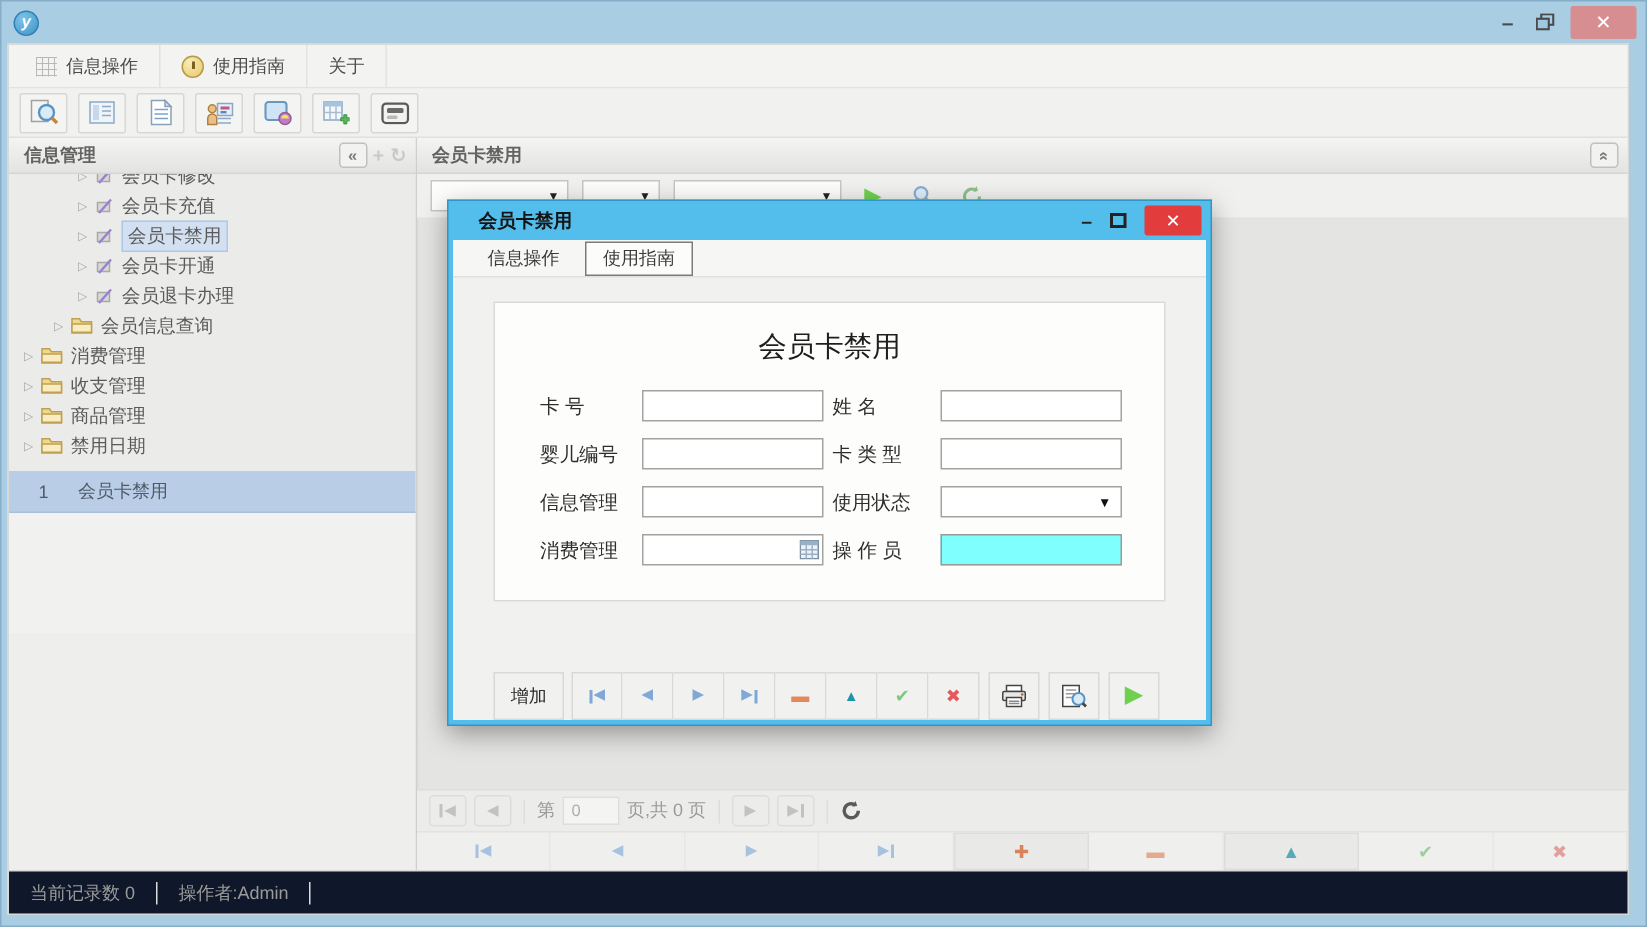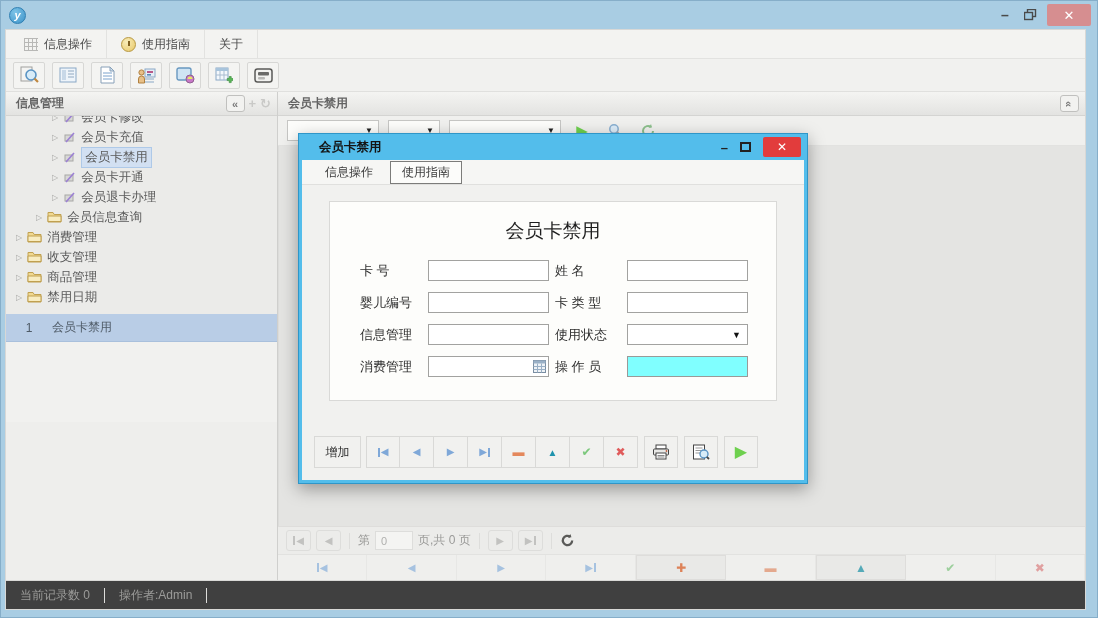--- a/index.html
+++ b/index.html
@@ -77,21 +77,21 @@
   .nav-gl { display:flex; align-items:center; gap:1px; font-size:10px; line-height:1; }
   .nav-gl .bar { width:2px; height:9px; background:currentColor; }
 
   
   .bottom-bar { height:26px; flex:0 0 26px; background:#efefed; border-top:1px solid #e2e2e0; display:flex; }
   .seg { flex:1; display:flex; align-items:center; justify-content:center; border-right:1px solid #e7e7e5; font-size:12px; }
   .seg.raised { background:#e9e9e7; border:1px solid #dedddb; }
   .c-blue{color:#a6c2e0}.c-orange{color:#dd8258}.c-orange2{color:#e4a98e}.c-teal{color:#55aab8}.c-green{color:#9ccf9c}.c-red{color:#e0a0a0}
 
   
-  .statusbar { height:29px; flex:0 0 29px; background:#404040; border-top:1px solid #d9d9d7; display:flex; align-items:center; color:#9b9b99; }
+  .statusbar { height:29px; flex:0 0 29px; background:#0f172a; border-top:1px solid #d9d9d7; display:flex; align-items:center; color:#9b9b99; }
   .sb-item { padding:0 14px; }
   .sb-sep { width:1px; height:15px; background:#dcdcda; }
 
   
   .dialog { position:absolute; left:292px; top:41px; width:510px; height:351px; background:#53bdeb; border:1px solid #2f96c8; box-shadow:0 5px 16px rgba(0,0,0,.35); display:flex; flex-direction:column; }
   .dlg-title { height:26px; flex:0 0 26px; display:flex; align-items:center; padding:0 6px 0 20px; }
   .dlg-title .t { font-weight:bold; color:#141414; font-size:12.5px; }
   .dlg-controls { margin-left:auto; display:flex; align-items:center; gap:12px; }
   .dc { color:#222; display:flex; align-items:center; justify-content:center; }
   .dc-min { font-weight:bold; font-size:13px; }
@@ -106,21 +106,21 @@
   .form-title { text-align:center; font-size:19px; color:#1e1e1e; margin:4px 0 16px; }
   .form-grid { display:grid; grid-template-columns:66px 121px 70px 121px; column-gap:4px; row-gap:11px; justify-content:center; align-items:center; }
   .f-label { color:#2e2e2e; font-size:13px; text-align:left; padding-left:2px; white-space:nowrap; }
   .f-input { height:21px; border:1px solid #a2a2a0; background:#fff; position:relative; }
   .f-input input { width:100%; height:100%; border:0; outline:none; background:transparent; font:inherit; padding:0 4px; }
   .f-select { display:flex; align-items:center; justify-content:flex-end; padding-right:6px; }
   .f-select .arr { font-size:9px; color:#111; }
   .f-date .cal { position:absolute; right:2px; top:3px; }
   .f-op { background:#80ffff; border-color:#9a9a98; }
   .f-op input { background:transparent; }
-  .dlg-buttons { height:56px; flex:0 0 56px; display:flex; align-items:center; padding:0 12px; }
+  .dlg-buttons { height:56px; flex:0 0 56px; display:flex; align-items:flex-end; padding:0 27px; }
   .dbtn { height:32px; background:#f1f1ef; border:1px solid #d9d9d7; display:flex; align-items:center; justify-content:center; color:#2e2e2e; }
   .dbtn.add { width:47px; }
   .navgrp { display:flex; margin-left:5px; }
   .navgrp .dbtn { width:34px; border-left:0; }
   .navgrp .dbtn:first-child { border-left:1px solid #d9d9d7; }
   .dbtn.solo { width:34px; margin-left:6px; }
   .ic-blue { color:#7fa8d8; } .ic-minus{color:#e4885c; font-weight:bold;} .ic-tri{color:#1f93ad; font-size:10px;} .ic-check{color:#7cc87c; font-weight:bold;} .ic-x{color:#e05b5b; font-weight:bold;}
   .big-play { color:#6ed04e; font-size:16px; line-height:1; }
 </style>
 </head>

